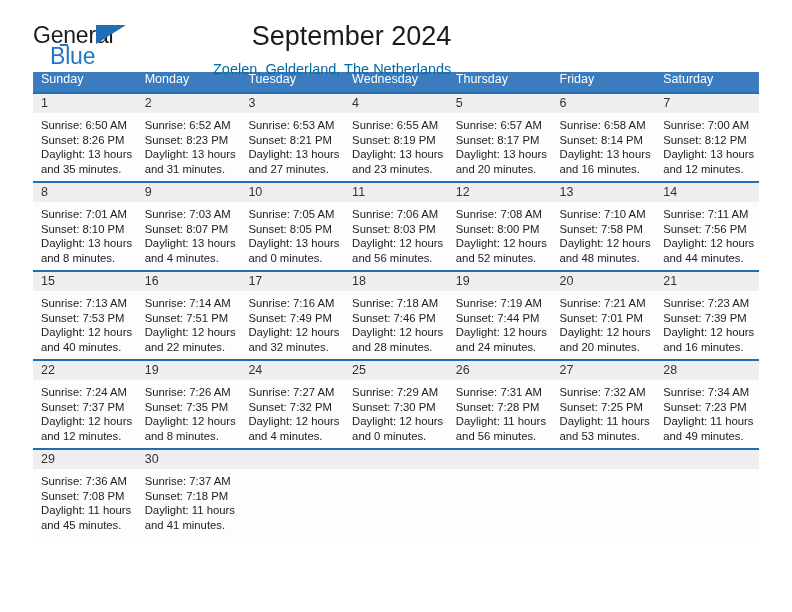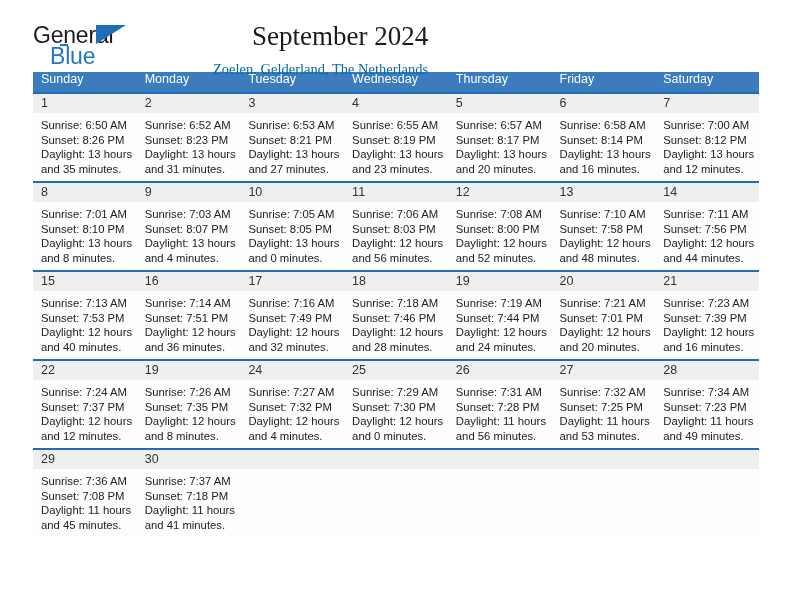--- a/index.html
+++ b/index.html
@@ -66,21 +66,20 @@
     position: absolute;
     left: 27px;
     top: 21.5px;
     width: 8px;
     height: 2px;
     background: #2376c4;
   }
   .title-block {
     text-align: right;
     padding-top: 0px;
-    font-family: Liberation Serif, serif;
   }
   .cal-title {
     font-size: 27px;
     color: #1b1b1b;
     line-height: 1.1;
     font-weight: normal;
     margin: 0;
   }
   .cal-subtitle {
     font-size: 14.5px;
@@ -305,21 +304,21 @@
               <div>Daylight: 12 hours</div>
               <div>and 40 minutes.</div>
             </div>
           </td>
           <td>
             <div class="daynum-band">16</div>
             <div class="cell-body">
               <div>Sunrise: 7:14 AM</div>
               <div>Sunset: 7:51 PM</div>
               <div>Daylight: 12 hours</div>
-              <div>and 36 minutes.</div>
+              <div>and 22 minutes.</div>
             </div>
           </td>
           <td>
             <div class="daynum-band">17</div>
             <div class="cell-body">
               <div>Sunrise: 7:16 AM</div>
               <div>Sunset: 7:49 PM</div>
               <div>Daylight: 12 hours</div>
               <div>and 32 minutes.</div>
             </div>

